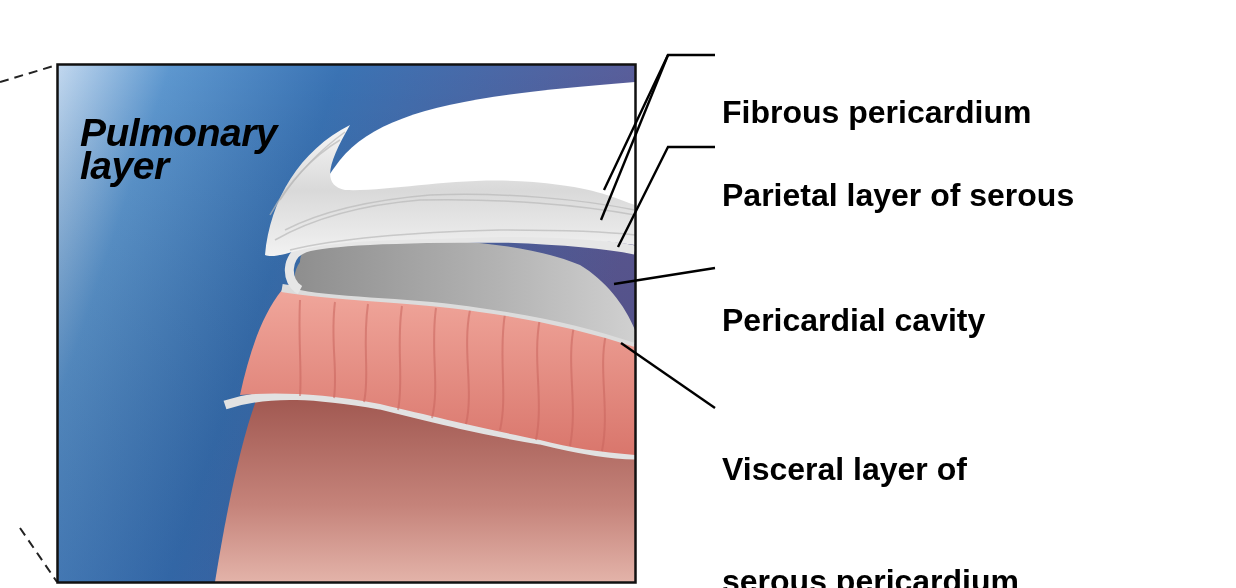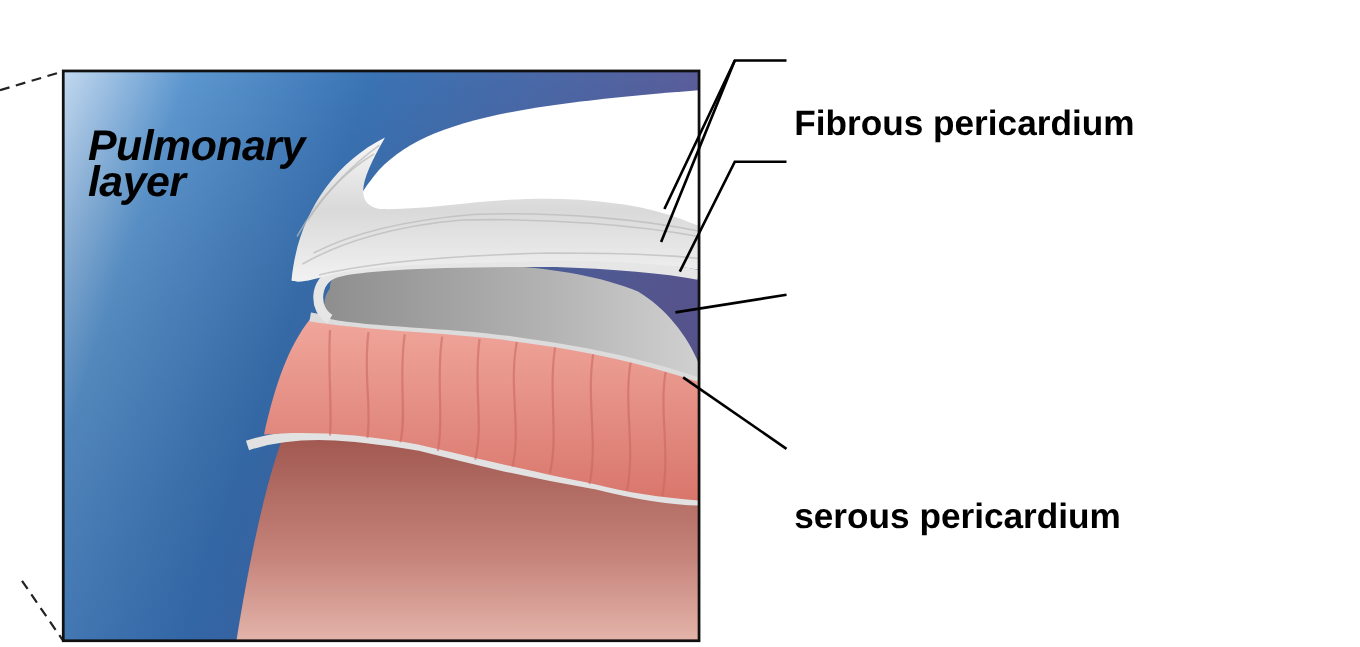--- a/index.html
+++ b/index.html
@@ -122,23 +122,26 @@
   <div class="title-label">
     <span style="display:block">Pulmonary</span>
     <span style="display:block">layer</span>
   </div>
 
   <div class="label lbl-fibrous">
     <span>Fibrous pericardium</span>
   </div>
 
   <div class="label lbl-parietal">
+    <span>Parietal layer of serous</span>
   </div>
 
   <div class="label lbl-cavity">
+    <span>Pericardial cavity</span>
   </div>
 
   <div class="label lbl-visceral">
+    <span>Visceral layer of</span>
     <span>serous pericardium</span>
     
   </div>
 
 </div>
 
 </body></html>

